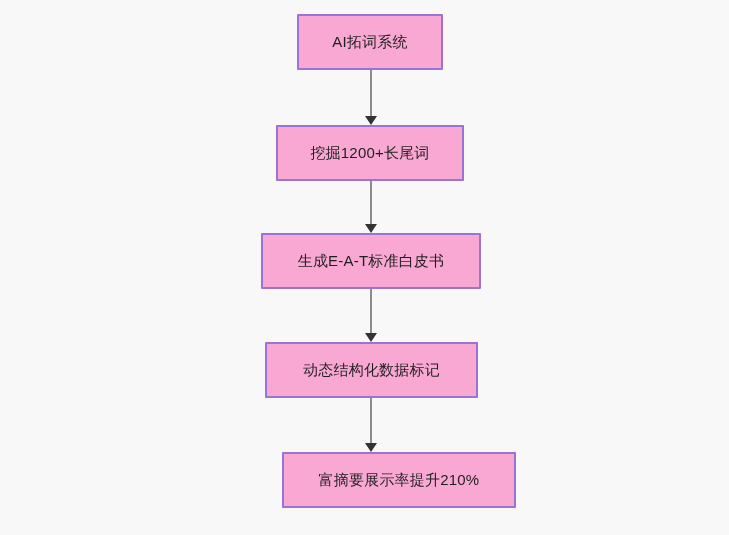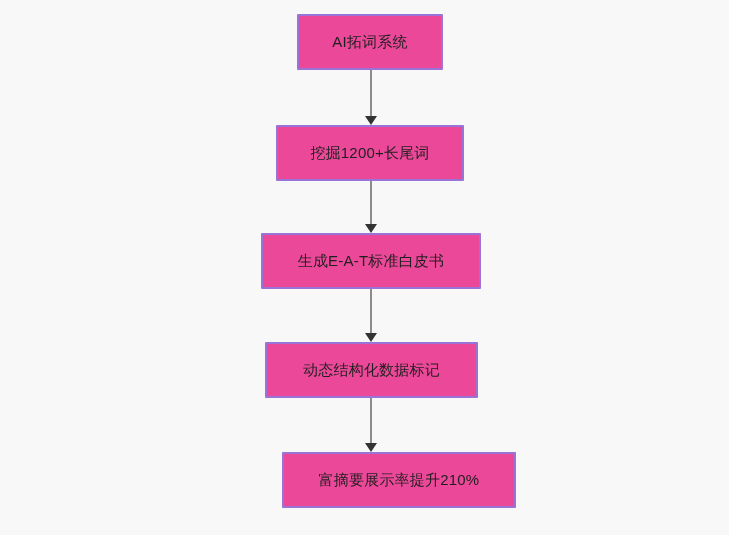--- a/index.html
+++ b/index.html
@@ -14,21 +14,21 @@
     overflow: hidden;
   }
   #flowchart {
     position: relative;
     width: 729px;
     height: 535px;
   }
   .node {
     position: absolute;
     box-sizing: border-box;
-    background: #ec4899;
+    background: #f9a8d4;
     border: 2px solid #9a73d6;
     border-radius: 1px;
     display: flex;
     align-items: center;
     justify-content: center;
     color: #1f1f1f;
     font-size: 15px;
     line-height: 1.2;
     letter-spacing: 0.2px;
     white-space: nowrap;

